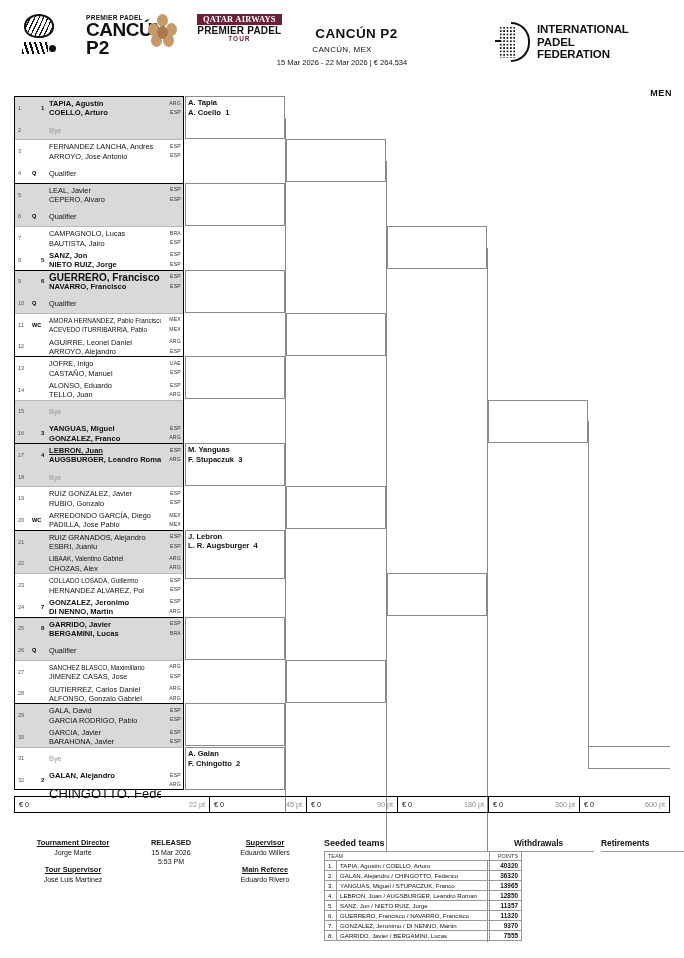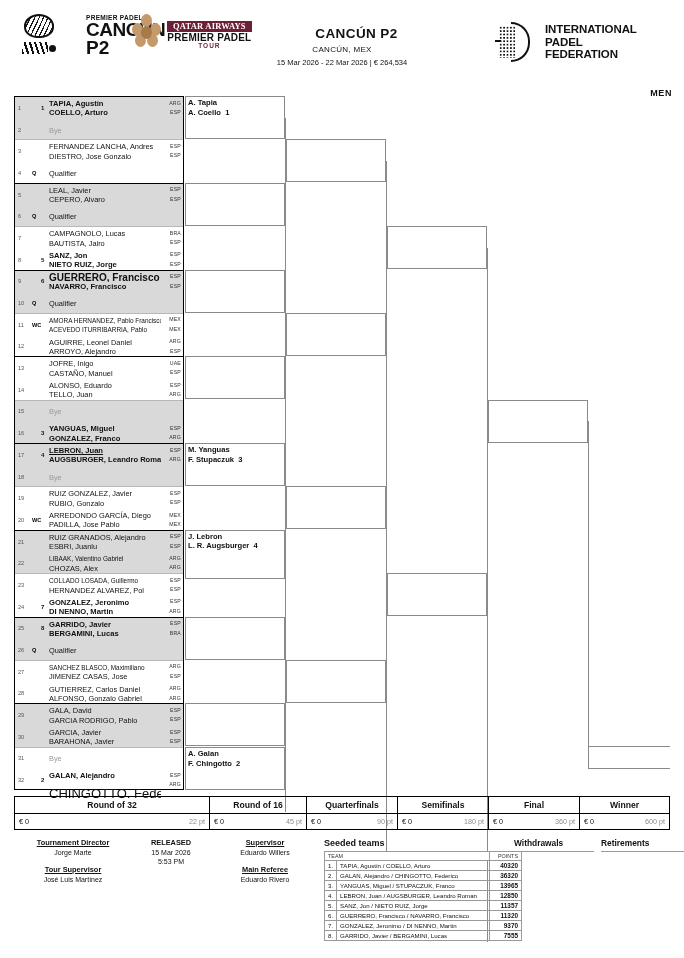--- a/index.html
+++ b/index.html
@@ -22,35 +22,35 @@
                 repeating-linear-gradient(65deg,#1a1a1a 0 1.2px,#fff 1.2px 4px);
      border:2px solid #111; }
   .logo-streak { position:absolute; left:0px; top:30px; width:26px; height:12px;
      background:repeating-linear-gradient(72deg,#111 0 2px,transparent 2px 5px); }
   .logo-dot { position:absolute; left:27px; top:33px; width:7px; height:7px; background:#111; border-radius:50%; }
   .logo-text { line-height:1; }
   .logo-premier { font-size:6.5px; font-weight:bold; letter-spacing:.3px; }
   .logo-cancun { font-size:19px; font-weight:bold; letter-spacing:-.5px; line-height:.95; }
   .logo-p2 { font-size:19px; font-weight:bold; line-height:.95; }
 
-  .logo-qatar { position:absolute; left:132px; top:14px; display:flex; align-items:flex-end; gap:5px; }
+  .logo-qatar { position:absolute; left:148px; top:14px; display:flex; align-items:flex-start; gap:19px; }
   .flower { width:30px; height:36px; position:relative; }
   .petal { position:absolute; width:11px; height:13px; background:#c49a6c; border-radius:50%; }
   .qbox { border:none; text-align:center; line-height:1.05; }
   .qtop { background:#6d1f36; color:#fff; font-size:8.5px; font-weight:bold; padding:1px 6px;
           font-family:"Liberation Serif", serif; letter-spacing:.2px; }
   .qmid { font-size:10px; font-weight:bold; letter-spacing:.2px; padding-top:1px; }
   .qbot { font-size:6.5px; font-weight:bold; color:#6d1f36; letter-spacing:1px; }
 
   .title-block { position:absolute; left:0; right:0; top:26px; text-align:center; }
   .t-name { font-size:13.5px; font-weight:bold; letter-spacing:.4px;padding-left:29px; }
   .t-city { font-size:8px; letter-spacing:.3px; margin-top:4px; }
   .t-dates { font-size:7.5px; margin-top:4px; }
 
-  .ipf { position:absolute; left:496px; top:22px; display:flex; align-items:center; gap:15px; }
+  .ipf { position:absolute; left:496px; top:22px; display:flex; align-items:center; gap:7px; }
   .ipf-mark { width:34px; height:40px; position:relative; }
   .ipf-dots { position:absolute; left:3px; top:4px; width:16px; height:32px;
     background:radial-gradient(#111 36%, transparent 38%); background-size:3.4px 3.4px; }
   .ipf-arc { position:absolute; left:15px; top:0; width:19px; height:40px;
     border:2.4px solid #111; border-radius:0 20px 20px 0; border-left:none; }
   .ipf-tick { position:absolute; left:-1px; top:18px; width:6px; height:2px; background:#111; }
   .ipf-text { font-size:11.5px; font-weight:bold; line-height:1.12; letter-spacing:-.1px; }
 
   .men-label { position:absolute; right:12px; top:88px; font-size:9px; font-weight:bold; letter-spacing:.6px; }
 
@@ -192,21 +192,21 @@
         <div class="slot">
           <span class="num">2</span>
           <span class="bye">Bye</span>
         </div>
       </div>
       <div class="pair seg-end">
         <div class="slot">
           <span class="num">3</span>
           <span class="names">
             <div class="pl">FERNANDEZ LANCHA, Andres</div>
-            <div class="pl">DIESTRO, Jose Gonzalo</div>
+            <div class="pl">ARROYO, Jose Antonio</div>
           </span>
           <span class="ctry c1">ESP</span>
           <span class="ctry c2">ESP</span>
         </div>
         <div class="slot">
           <span class="num">4</span>
           <span class="mark">Q</span>
           <span class="qual">Qualifier</span>
         </div>
       </div>
@@ -512,28 +512,20 @@
       <div class="adv" style="left: 373px; top: 477.125px; width: 100px; height: 43px;"></div>
       <div class="line-v" style="left: 473px; top: 498.625px; height: 347px;"></div>
       <div class="adv" style="left: 474px; top: 303.625px; width: 100px; height: 43px;"></div>
       <div class="line-h" style="left: 574px; top: 650.438px; width: 82px;"></div>
       <div class="line-v" style="left: 574px; top: 325.125px; height: 347px;"></div>
       <div class="line-h" style="left: 574px; top: 672.125px; width: 82px;"></div>
     </div>
 </div>
 
 <div class="rounds">
-  <div class="rounds-head" id="rounds-head">
-      <div class="rcell w1">Round of 32</div>
-      <div class="rcell w2">Round of 16</div>
-      <div class="rcell w3">Quarterfinals</div>
-      <div class="rcell w4">Semifinals</div>
-      <div class="rcell w5">Final</div>
-      <div class="rcell w6">Winner</div>
-    </div>
   <div class="rounds-body" id="rounds-body">
       <div class="pcell w1">
         <span>€ 0</span>
         <span class="pts">22 pt</span>
       </div>
       <div class="pcell w2">
         <span>€ 0</span>
         <span class="pts">45 pt</span>
       </div>
       <div class="pcell w3">

